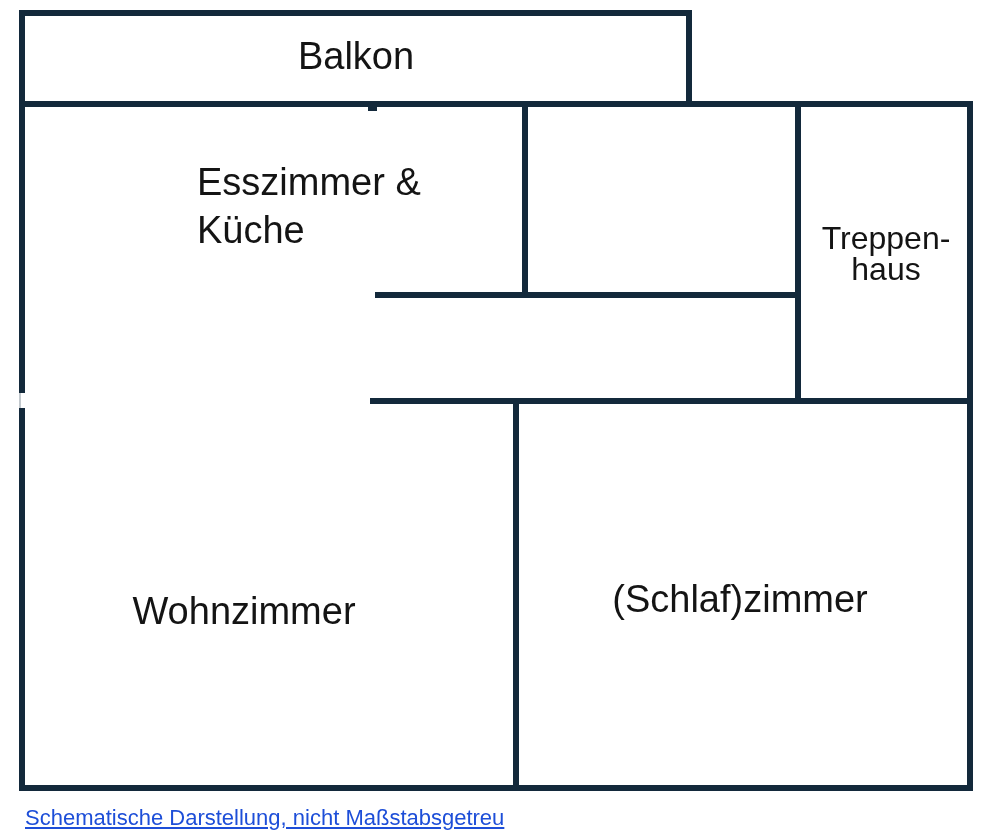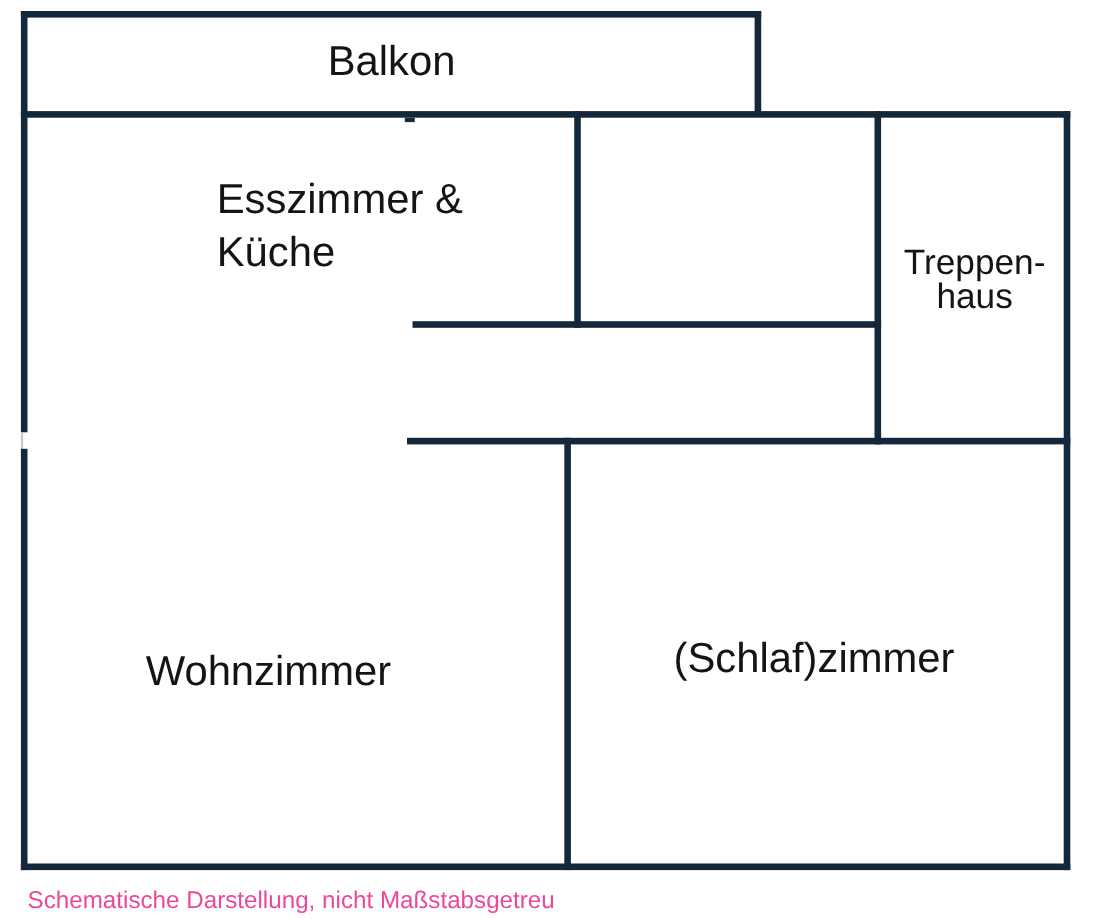--- a/index.html
+++ b/index.html
@@ -38,22 +38,23 @@
     text-align: left;
     line-height: 48px;
   }
   .room-label--small {
     font-size: 32px;
     line-height: 31px;
   }
   .caption {
     position: absolute;
     font-size: 22px;
-    color: #ec4899;
+    color: #1d4ed8;
     white-space: nowrap;
+    text-decoration: underline;
   }
 </style>
 </head>
 <body>
 
 <div class="plan">
 
   <div class="wall" style="left:19px; top:10px; width:673px; height:6px;"></div>
   <div class="wall" style="left:686px; top:10px; width:6px; height:93px;"></div>
   <div class="wall" style="left:19px; top:10px; width:6px; height:383px;"></div>

